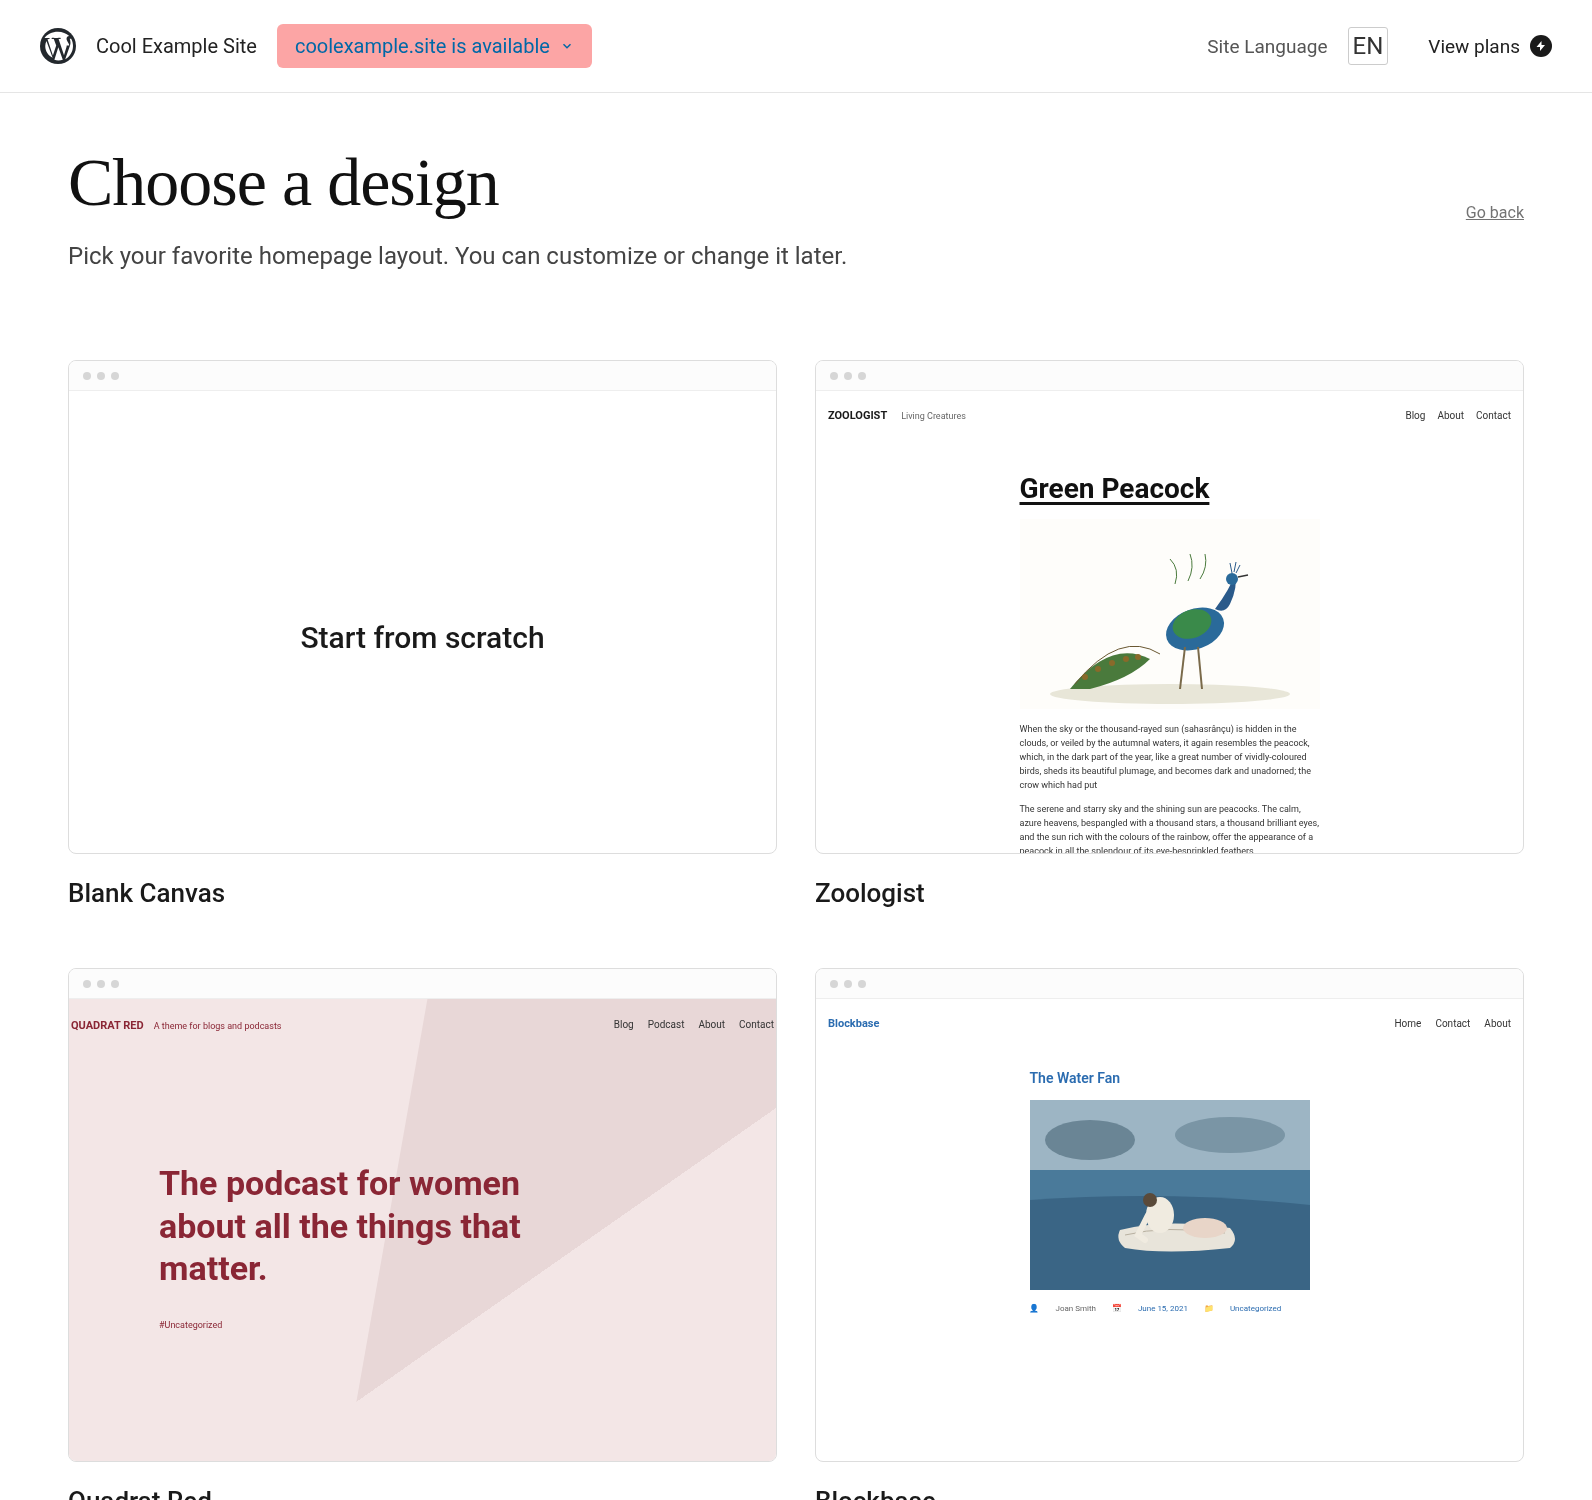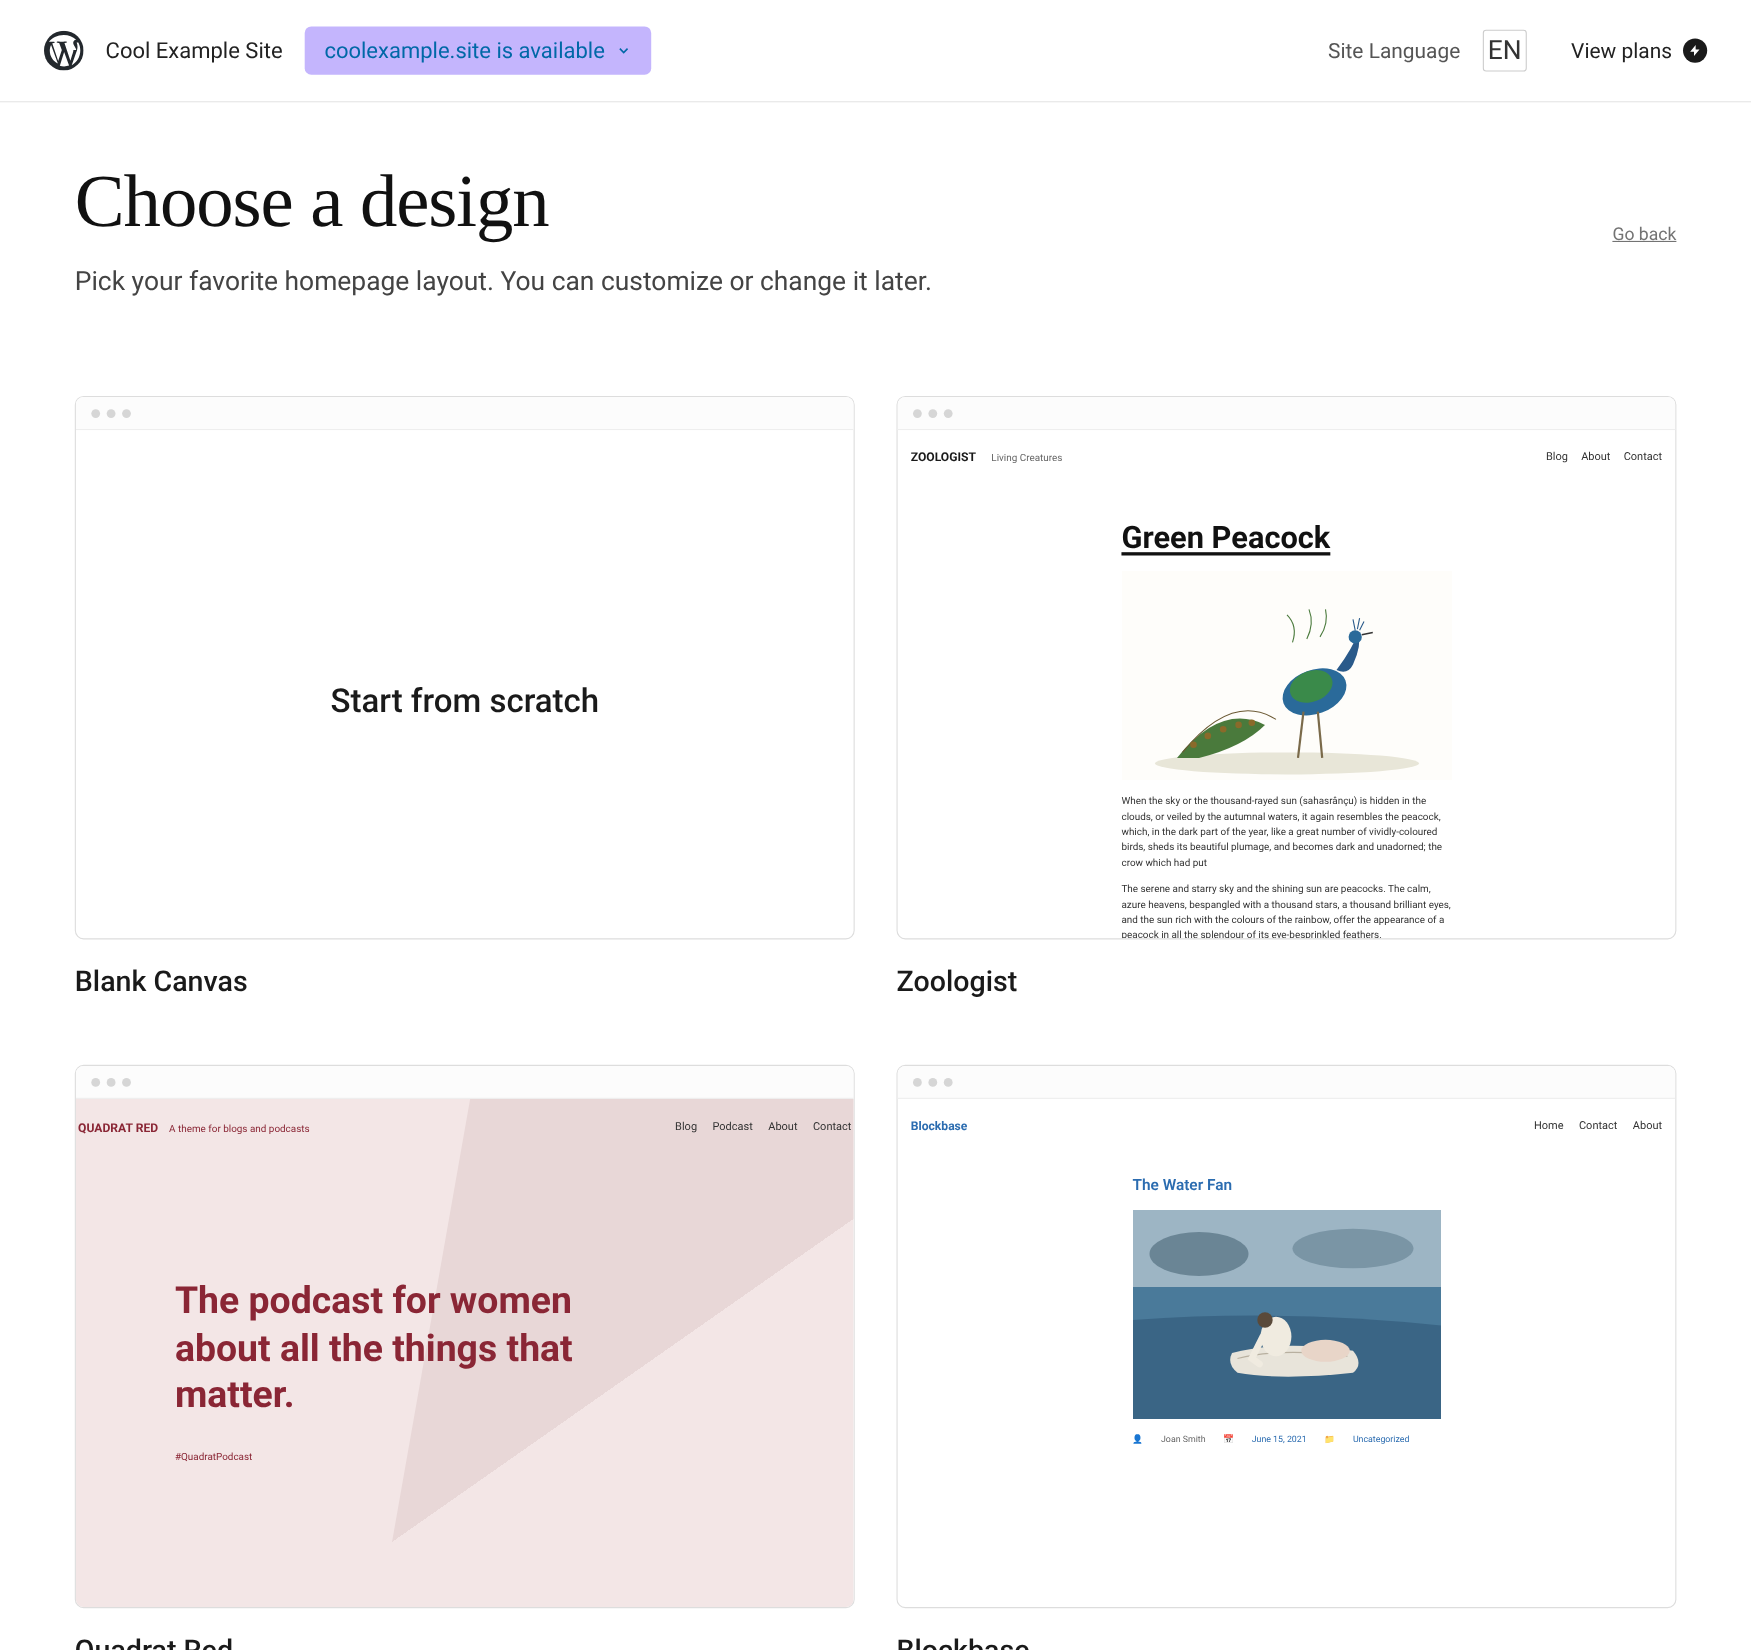--- a/index.html
+++ b/index.html
@@ -1,20 +1,20 @@
 <!DOCTYPE html>
 <html><head>
 <meta charset="utf-8">
 <style>
 *{margin:0;padding:0;box-sizing:border-box}
 body{font-family:-apple-system,BlinkMacSystemFont,"Segoe UI",Roboto,sans-serif;color:#1a1a1a;background:#fff;width:1592px}
 .header{display:flex;align-items:center;padding:24px 40px;border-bottom:1px solid #e5e5e5;gap:20px}
 .logo{width:36px;height:36px;display:flex;align-items:center;justify-content:center}
 .site-name{font-size:20px;color:#222}
-.domain-pill{background:#c4b5fd;color:#0068a7;padding:10px 18px;border-radius:6px;font-size:20px;display:flex;align-items:center;gap:10px;cursor:pointer}
+.domain-pill{background:#fca5a5;color:#0068a7;padding:10px 18px;border-radius:6px;font-size:20px;display:flex;align-items:center;gap:10px;cursor:pointer}
 .spacer{flex:1}
 .lang-label{font-size:19px;color:#555}
 .lang-box{border:1px solid #ccc;padding:4px 4px;font-size:24px;color:#333;border-radius:3px;cursor:pointer}
 .view-plans{font-size:19px;color:#222;cursor:pointer;display:flex;align-items:center;gap:10px;margin-left:20px}
 .bolt-icon{width:22px;height:22px;background:#1a1a1a;border-radius:50%;display:flex;align-items:center;justify-content:center;color:#fff;font-size:14px}
 .content{padding:50px 68px}
 .title-row{display:flex;justify-content:space-between;align-items:flex-end}
 .main-title{font-family:Georgia,'Times New Roman',serif;font-size:68px;font-weight:400;color:#111;letter-spacing:-1px}
 .go-back{font-size:16px;text-decoration:underline;color:#737373;cursor:pointer}
 .subtitle{font-size:24px;color:#444;margin-top:20px}
@@ -175,21 +175,21 @@
             <div><span class="quad-brand">QUADRAT RED</span><span class="quad-tag">A theme for blogs and podcasts</span></div>
             <div class="quad-nav">
               <span>Blog</span>
               <span>Podcast</span>
               <span>About</span>
               <span>Contact</span>
             </div>
           </div>
           <div class="quad-hero">
             <h2 class="quad-h1">The podcast for women about all the things that matter.</h2>
-            <div class="quad-hash">#QuadratPodcast</div>
+            <div class="quad-hash">#Uncategorized</div>
           </div>
 
         </div>
       </div>
       <div class="theme-label">Quadrat Red</div>
     </div>
 
     <div class="card">
       <div class="preview">
         <div class="browser-bar">

